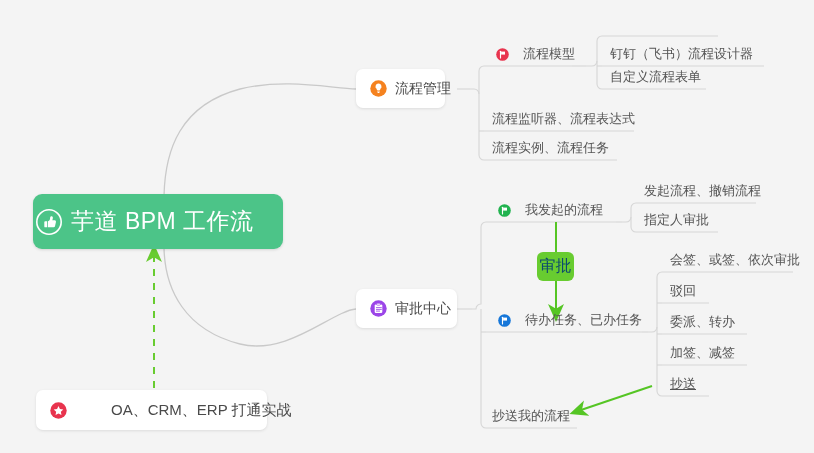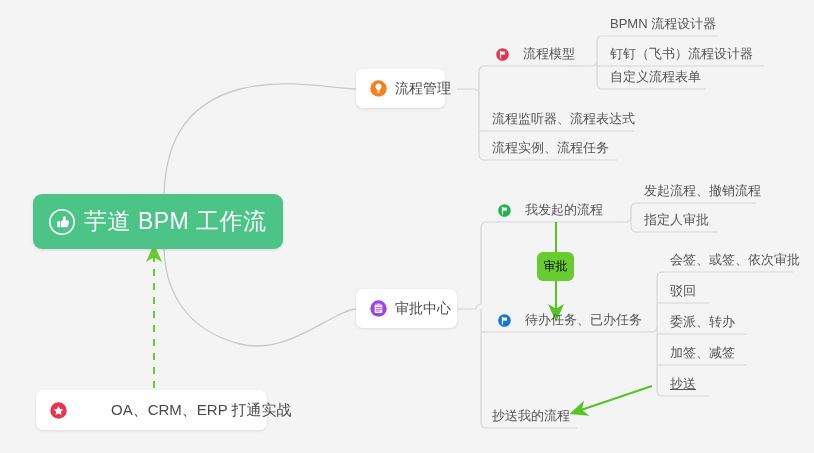--- a/index.html
+++ b/index.html
@@ -38,21 +38,21 @@
   }
 
   
   .node-root {
     left: 33px;
     top: 194px;
     width: 250px;
     height: 55px;
     background: #4cc488;
     border-radius: 9px;
-    padding: 0 16px;
+    padding: 0 3px;
     box-shadow: 0 1px 3px rgba(0,0,0,0.13);
   }
   .node-root .label {
     color: #ffffff;
     font-size: 23px;
     letter-spacing: 0.5px;
     margin-left: 9px;
   }
 
   
@@ -101,22 +101,22 @@
     position: absolute;
     left: 537px;
     top: 252px;
     width: 37px;
     height: 29px;
     background: #68cc30;
     border-radius: 6px;
     display: flex;
     align-items: center;
     justify-content: center;
-    color: #000000;
-    font-size: 12px;
+    color: #0c4a6e;
+    font-size: 16px;
     white-space: nowrap;
   }
 </style>
 </head>
 <body>
 
 <div id="canvas">
 
   <svg class="svg-layer" viewBox="0 0 814 453" width="814" height="453">
 
@@ -241,23 +241,20 @@
   </div>
 
   <div class="node node-plain" style="left:488px; top:109px;">
     <span class="label">流程监听器、流程表达式</span>
   </div>
 
   <div class="node node-plain" style="left:488px; top:138px;">
     <span class="label">流程实例、流程任务</span>
   </div>
 
-  <div class="node node-plain" style="left:606px; top:14px;">
-    <span class="label">BPMN 流程设计器</span>
-  </div>
 
   <div class="node node-plain" style="left:606px; top:67px;">
     <span class="label">自定义流程表单</span>
   </div>
 
   <div class="node node-plain" style="left:606px; top:44px;">
     <span class="label">钉钉（飞书）流程设计器</span>
   </div>
 
   <div class="node node-card" id="node-approval-center">

